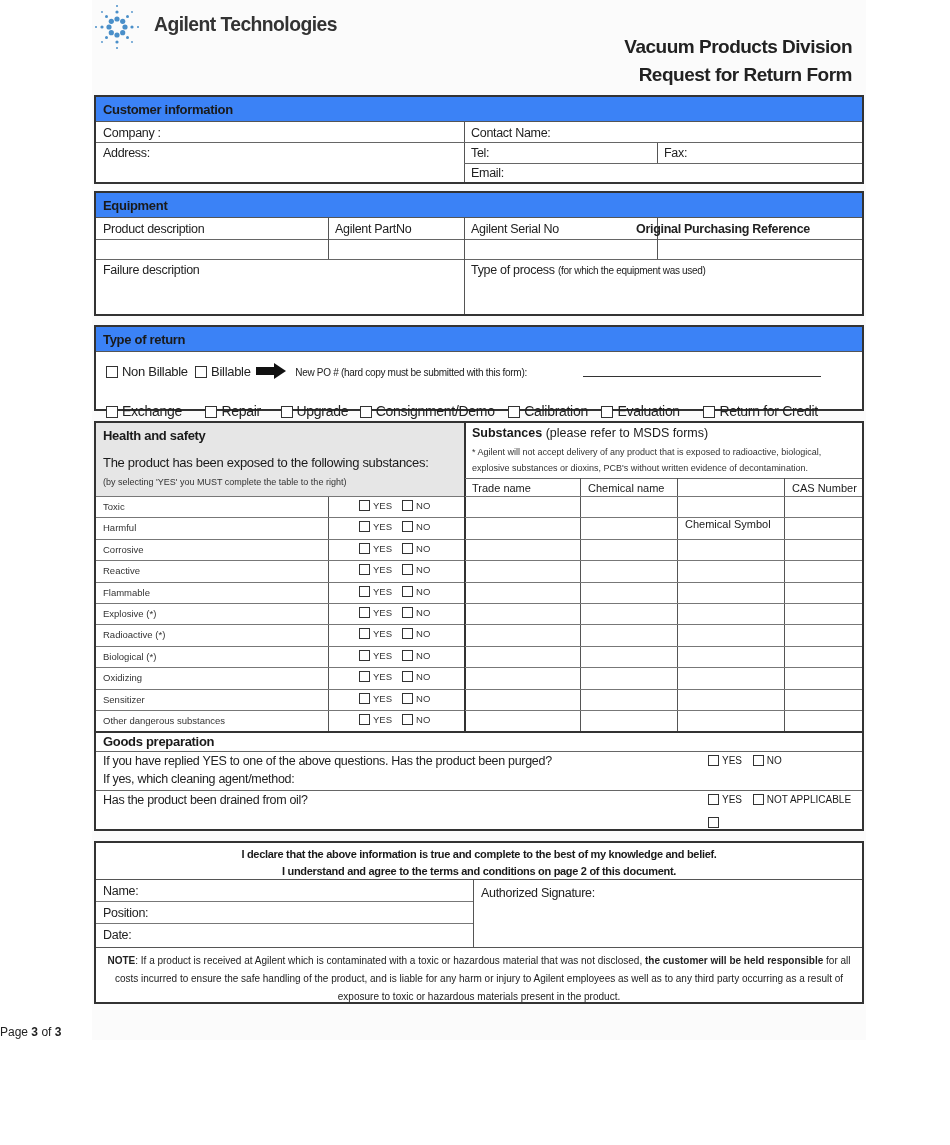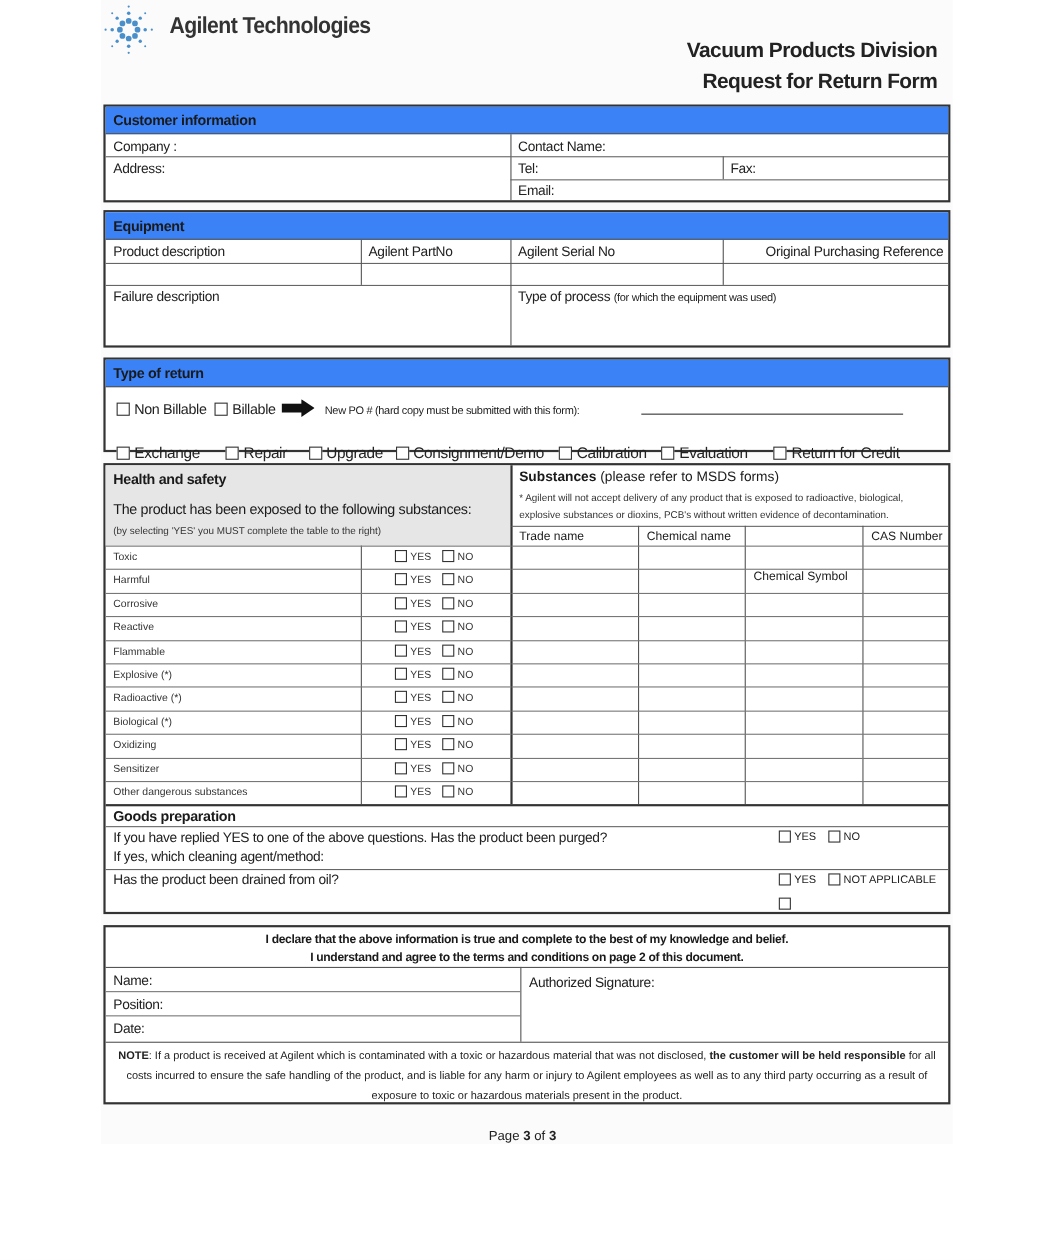--- a/index.html
+++ b/index.html
@@ -25,21 +25,21 @@
   .cb { display: inline-block; width: 12px; height: 12px; border: 1px solid #333; background: #fff; vertical-align: -2px; margin-right: 4px; }
   .cb-s { display: inline-block; width: 11px; height: 11px; border: 1px solid #333; background: #fff; vertical-align: -2px; margin-right: 3px; }
 
   
   .hs-row { position: absolute; left: 0; width: 368px; height: 21px; border-top: 1px solid #777; }
   .hs-name { position: absolute; left: 7px; top: 4px; font-size: 9.5px; color: #333; }
   .hs-opts { position: absolute; left: 263px; top: 3px; font-size: 9.5px; color: #333; white-space: nowrap; }
   .hs-opts .o { margin-right: 10px; }
   .sub-row { position: absolute; left: 369px; right: 0; height: 21px; border-top: 1px solid #777; }
 
-  .footer-page { position: absolute; left: 0; width: 950px; top: 1025px; text-align: center; font-size: 12px; color: #222; }
+  .footer-page { position: absolute; left: 0; width: 950px; top: 1025px; text-align: left; font-size: 12px; color: #222; }
   .arrow { display: inline-block; vertical-align: -3px; margin: 0 6px 0 2px; }
 </style>
 </head>
 <body>
 
 <div class="page-bg"></div>
 
 <svg class="logo" viewBox="0 0 50 50">
   <g fill="#4a8fc9">
     <circle cx="25" cy="25" r="0"></circle>
@@ -90,21 +90,21 @@
 <div class="box" style="top:191px; height:125px;">
   <div class="hdr" style="height:25px;">Equipment</div>
   <div class="row" style="top:46px;"></div>
   <div class="row" style="top:66px;"></div>
   <div class="vl" style="left:232px; top:25px; height:41px;"></div>
   <div class="vl" style="left:368px; top:25px; bottom:0;"></div>
   <div class="vl" style="left:561px; top:25px; height:41px;"></div>
   <div class="lbl" style="left:7px; top:29px;">Product description</div>
   <div class="lbl" style="left:239px; top:29px;">Agilent PartNo</div>
   <div class="lbl" style="left:375px; top:29px;">Agilent Serial No</div>
-  <div class="lbl" style="left:600px; top:29px;">Original Purchasing Reference</div>
+  <div class="lbl" style="left:540px; top:29px;font-weight:bold;">Original Purchasing Reference</div>
   <div class="lbl" style="left:7px; top:70px;">Failure description</div>
   <div class="lbl" style="left:375px; top:70px;">
     <span>Type of process</span>
     <span class="small">(for which the equipment was used)</span>
   </div>
 </div>
 
 <div class="box" style="top:325px; height:86px;">
   <div class="hdr" style="height:25px;">Type of return</div>
   <div class="lbl" style="left:10px; top:36px; font-size:13px;">

